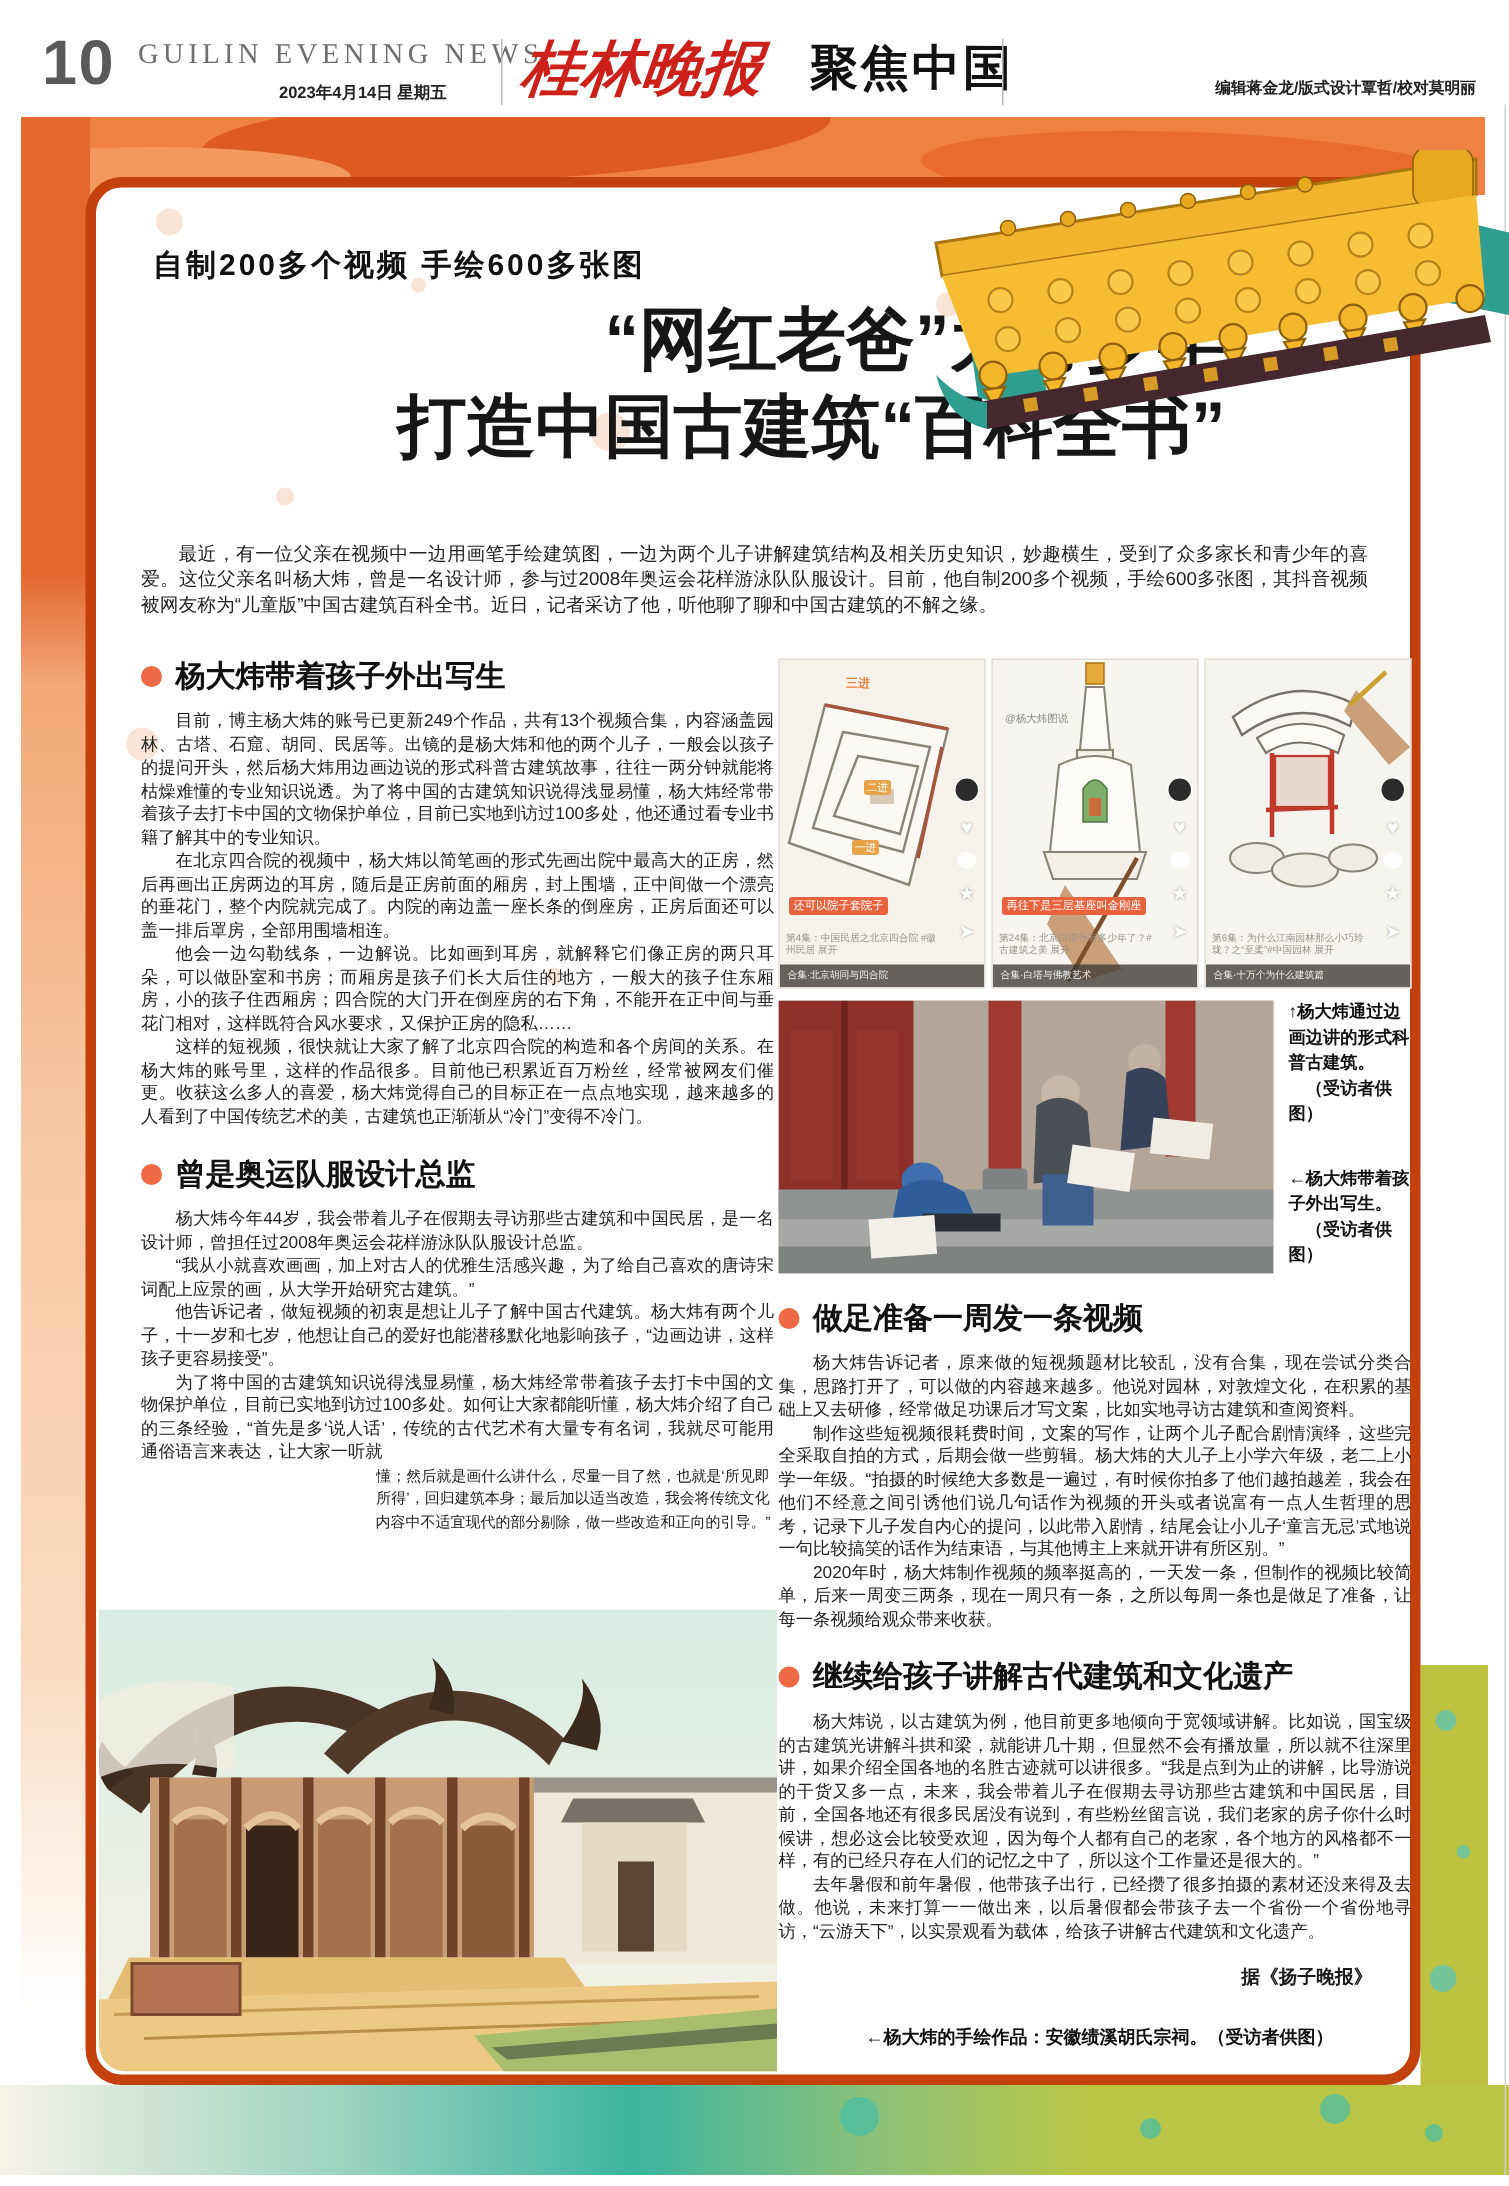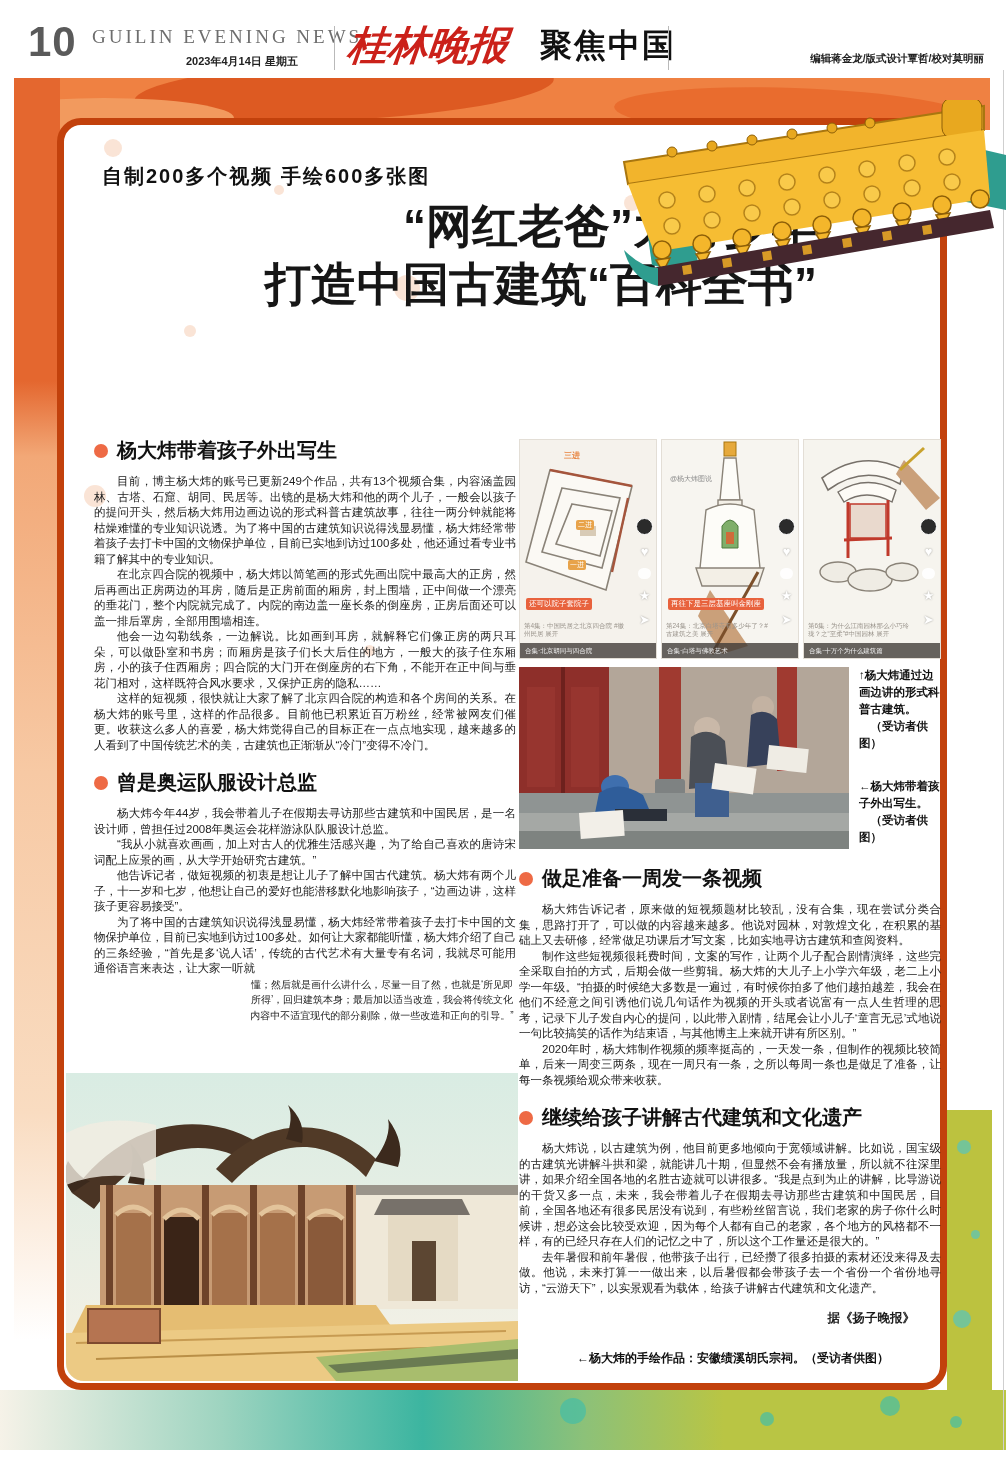--- a/index.html
+++ b/index.html
@@ -177,20 +177,21 @@
   <i class="spl" style="left:120px;top:200px;width:12px;height:12px"></i>
   <i class="spl" style="left:560px;top:70px;width:16px;height:16px"></i>
   <i class="spl" style="left:20px;top:360px;width:22px;height:22px"></i>
   <i class="spl" style="left:300px;top:520px;width:11px;height:11px"></i>
 
   <div class="kicker">自制200多个视频 手绘600多张图</div>
   <div class="headline">
     <div>“网红老爸”为青少年</div>
     <div>打造中国古建筑“百科全书”</div>
   </div>
+  <div class="intro">最近，有一位父亲在视频中一边用画笔手绘建筑图，一边为两个儿子讲解建筑结构及相关历史知识，妙趣横生，受到了众多家长和青少年的喜爱。这位父亲名叫杨大炜，曾是一名设计师，参与过2008年奥运会花样游泳队队服设计。目前，他自制200多个视频，手绘600多张图，其抖音视频被网友称为“儿童版”中国古建筑百科全书。近日，记者采访了他，听他聊了聊和中国古建筑的不解之缘。</div>
 
   <div class="colL">
     <div class="sec-h">
       <span class="dot"></span>
       <span>杨大炜带着孩子外出写生</span>
     </div>
     <p class="p">目前，博主杨大炜的账号已更新249个作品，共有13个视频合集，内容涵盖园林、古塔、石窟、胡同、民居等。出镜的是杨大炜和他的两个儿子，一般会以孩子的提问开头，然后杨大炜用边画边说的形式科普古建筑故事，往往一两分钟就能将枯燥难懂的专业知识说透。为了将中国的古建筑知识说得浅显易懂，杨大炜经常带着孩子去打卡中国的文物保护单位，目前已实地到访过100多处，他还通过看专业书籍了解其中的专业知识。</p>
     <p class="p">在北京四合院的视频中，杨大炜以简笔画的形式先画出院中最高大的正房，然后再画出正房两边的耳房，随后是正房前面的厢房，封上围墙，正中间做一个漂亮的垂花门，整个内院就完成了。内院的南边盖一座长条的倒座房，正房后面还可以盖一排后罩房，全部用围墙相连。</p>
     <p class="p">他会一边勾勒线条，一边解说。比如画到耳房，就解释它们像正房的两只耳朵，可以做卧室和书房；而厢房是孩子们长大后住的地方，一般大的孩子住东厢房，小的孩子住西厢房；四合院的大门开在倒座房的右下角，不能开在正中间与垂花门相对，这样既符合风水要求，又保护正房的隐私……</p>
     <p class="p">这样的短视频，很快就让大家了解了北京四合院的构造和各个房间的关系。在杨大炜的账号里，这样的作品很多。目前他已积累近百万粉丝，经常被网友们催更。收获这么多人的喜爱，杨大炜觉得自己的目标正在一点点地实现，越来越多的人看到了中国传统艺术的美，古建筑也正渐渐从“冷门”变得不冷门。</p>

